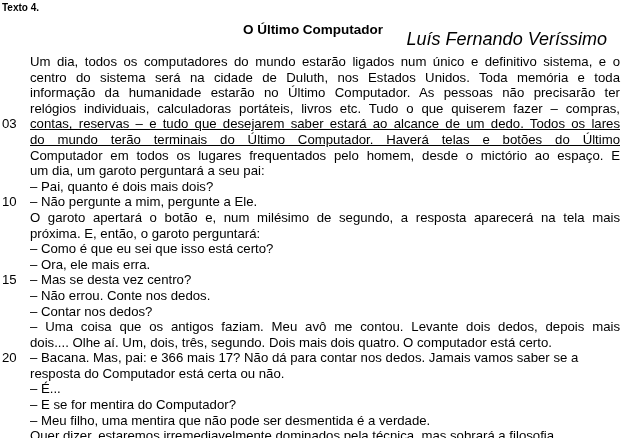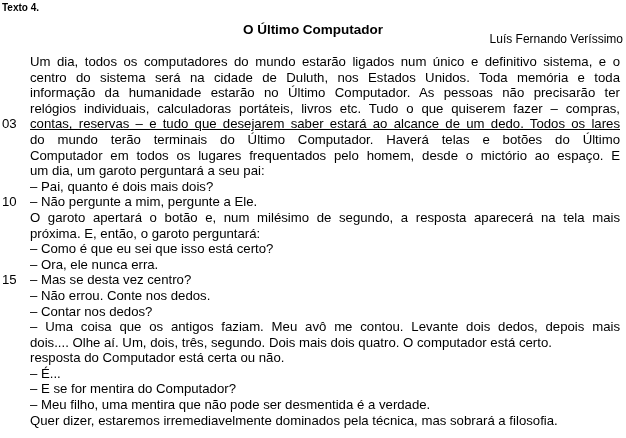--- a/index.html
+++ b/index.html
@@ -9,22 +9,22 @@
   }
   .label {
     position: absolute; left: 2px; top: 0px;
     font-weight: bold; font-size: 10px; line-height: 16px;
   }
   .title {
     position: absolute; left: 0; width: 626px; top: 21px; text-align: center;
     font-weight: bold; font-size: 13.5px; line-height: 17px;
   }
   .author {
-    position: absolute; right: 3px; top: 31px;
-    font-size: 12px; line-height: 17px;
+    position: absolute; right: 19px; top: 31px;
+    font-size: 18px; line-height: 17px; font-style: italic;
   }
   .body {
     position: absolute; left: 30px; top: 54px; width: 590px;
   }
   .line {
     height: 15.6px; line-height: 15.6px; font-size: 13.2px;
     white-space: nowrap; position: relative;
   }
   .line.just { text-align: justify; text-align-last: justify; }
   .lnum {
@@ -54,42 +54,43 @@
     <div class="line just">
       <span class="lnum"></span>
       <span style="display: block; text-align: justify; text-align-last: justify; white-space: normal;">relógios individuais, calculadoras portáteis, livros etc. Tudo o que quiserem fazer – compras,</span>
     </div>
     <div class="line just">
       <span class="lnum">03</span>
       <span style="display: block; text-align: justify; text-align-last: justify; white-space: normal; text-decoration: underline;">contas, reservas – e tudo que desejarem saber estará ao alcance de um dedo. Todos os lares</span>
     </div>
     <div class="line just">
       <span class="lnum"></span>
-      <span style="display: block; text-align: justify; text-align-last: justify; white-space: normal;">do mundo terão terminais do Último Computador. Haverá telas e botões do Último</span>
+      <span style="display: block; text-align: justify; text-align-last: justify; white-space: normal; text-decoration: underline;">do mundo terão terminais do Último Computador. Haverá telas e botões do Último</span>
     </div>
     <div class="line just">
       <span class="lnum"></span>
       <span style="display: block; text-align: justify; text-align-last: justify; white-space: normal;">Computador em todos os lugares frequentados pelo homem, desde o mictório ao espaço. E</span>
     </div>
     <div class="line"><span class="lnum"></span><span>um dia, um garoto perguntará a seu pai:</span></div>
     <div class="line"><span class="lnum"></span><span>– Pai, quanto é dois mais dois?</span></div>
     <div class="line"><span class="lnum">10</span><span>– Não pergunte a mim, pergunte a Ele.</span></div>
     <div class="line just">
       <span class="lnum"></span>
       <span style="display: block; text-align: justify; text-align-last: justify; white-space: normal;">O garoto apertará o botão e, num milésimo de segundo, a resposta aparecerá na tela mais</span>
     </div>
     <div class="line"><span class="lnum"></span><span>próxima. E, então, o garoto perguntará:</span></div>
     <div class="line"><span class="lnum"></span><span>– Como é que eu sei que isso está certo?</span></div>
-    <div class="line"><span class="lnum"></span><span>– Ora, ele nunca erra.</span></div>
+    <div class="line"><span class="lnum"></span><span>– Ora, ele mais erra.</span></div>
     <div class="line"><span class="lnum">15</span><span>– Mas se desta vez centro?</span></div>
     <div class="line"><span class="lnum"></span><span>– Não errou. Conte nos dedos.</span></div>
     <div class="line"><span class="lnum"></span><span>– Contar nos dedos?</span></div>
     <div class="line just">
       <span class="lnum"></span>
       <span style="display: block; text-align: justify; text-align-last: justify; white-space: normal;">– Uma coisa que os antigos faziam. Meu avô me contou. Levante dois dedos, depois mais</span>
     </div>
     <div class="line"><span class="lnum"></span><span>dois.... Olhe aí. Um, dois, três, segundo. Dois mais dois quatro. O computador está certo.</span></div>
+    <div class="line"><span class="lnum">20</span><span>– Bacana. Mas, pai: e 366 mais 17? Não dá para contar nos dedos. Jamais vamos saber se a</span></div>
     <div class="line"><span class="lnum"></span><span>resposta do Computador está certa ou não.</span></div>
     <div class="line"><span class="lnum"></span><span>– É...</span></div>
     <div class="line"><span class="lnum"></span><span>– E se for mentira do Computador?</span></div>
     <div class="line"><span class="lnum"></span><span>– Meu filho, uma mentira que não pode ser desmentida é a verdade.</span></div>
     <div class="line"><span class="lnum"></span><span>Quer dizer, estaremos irremediavelmente dominados pela técnica, mas sobrará a filosofia.</span></div>
   </div>
 
 </body></html>

